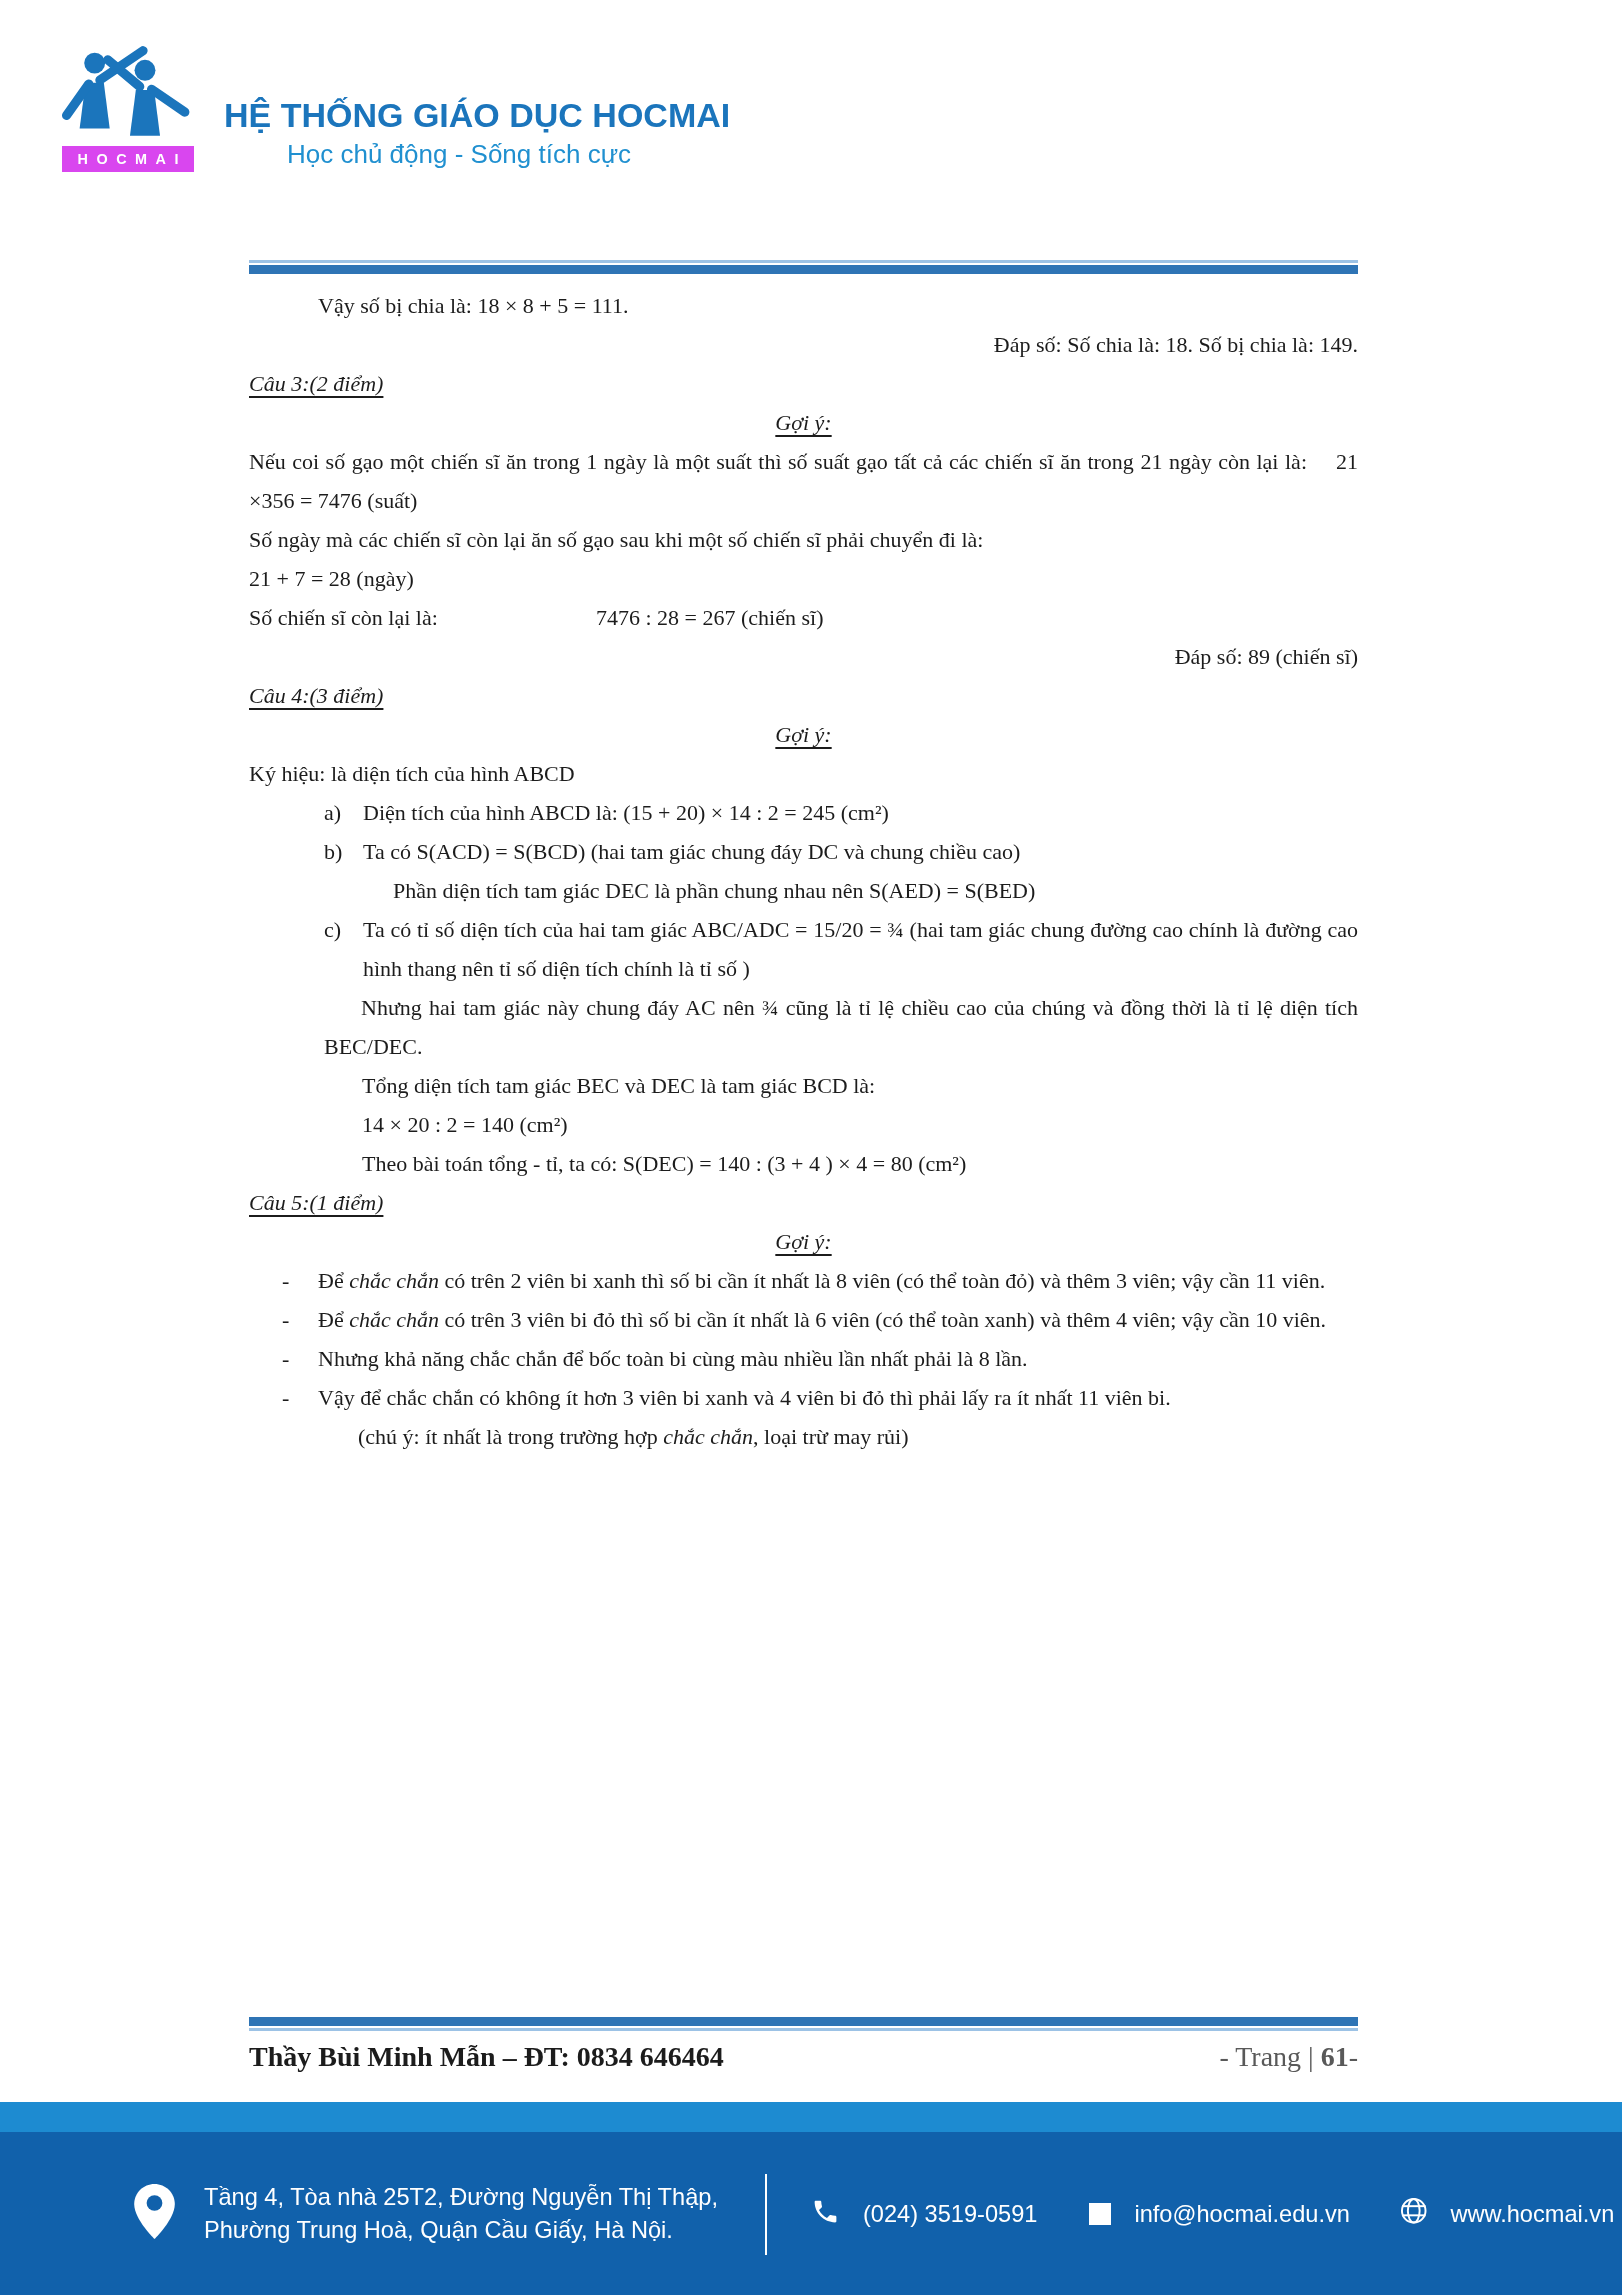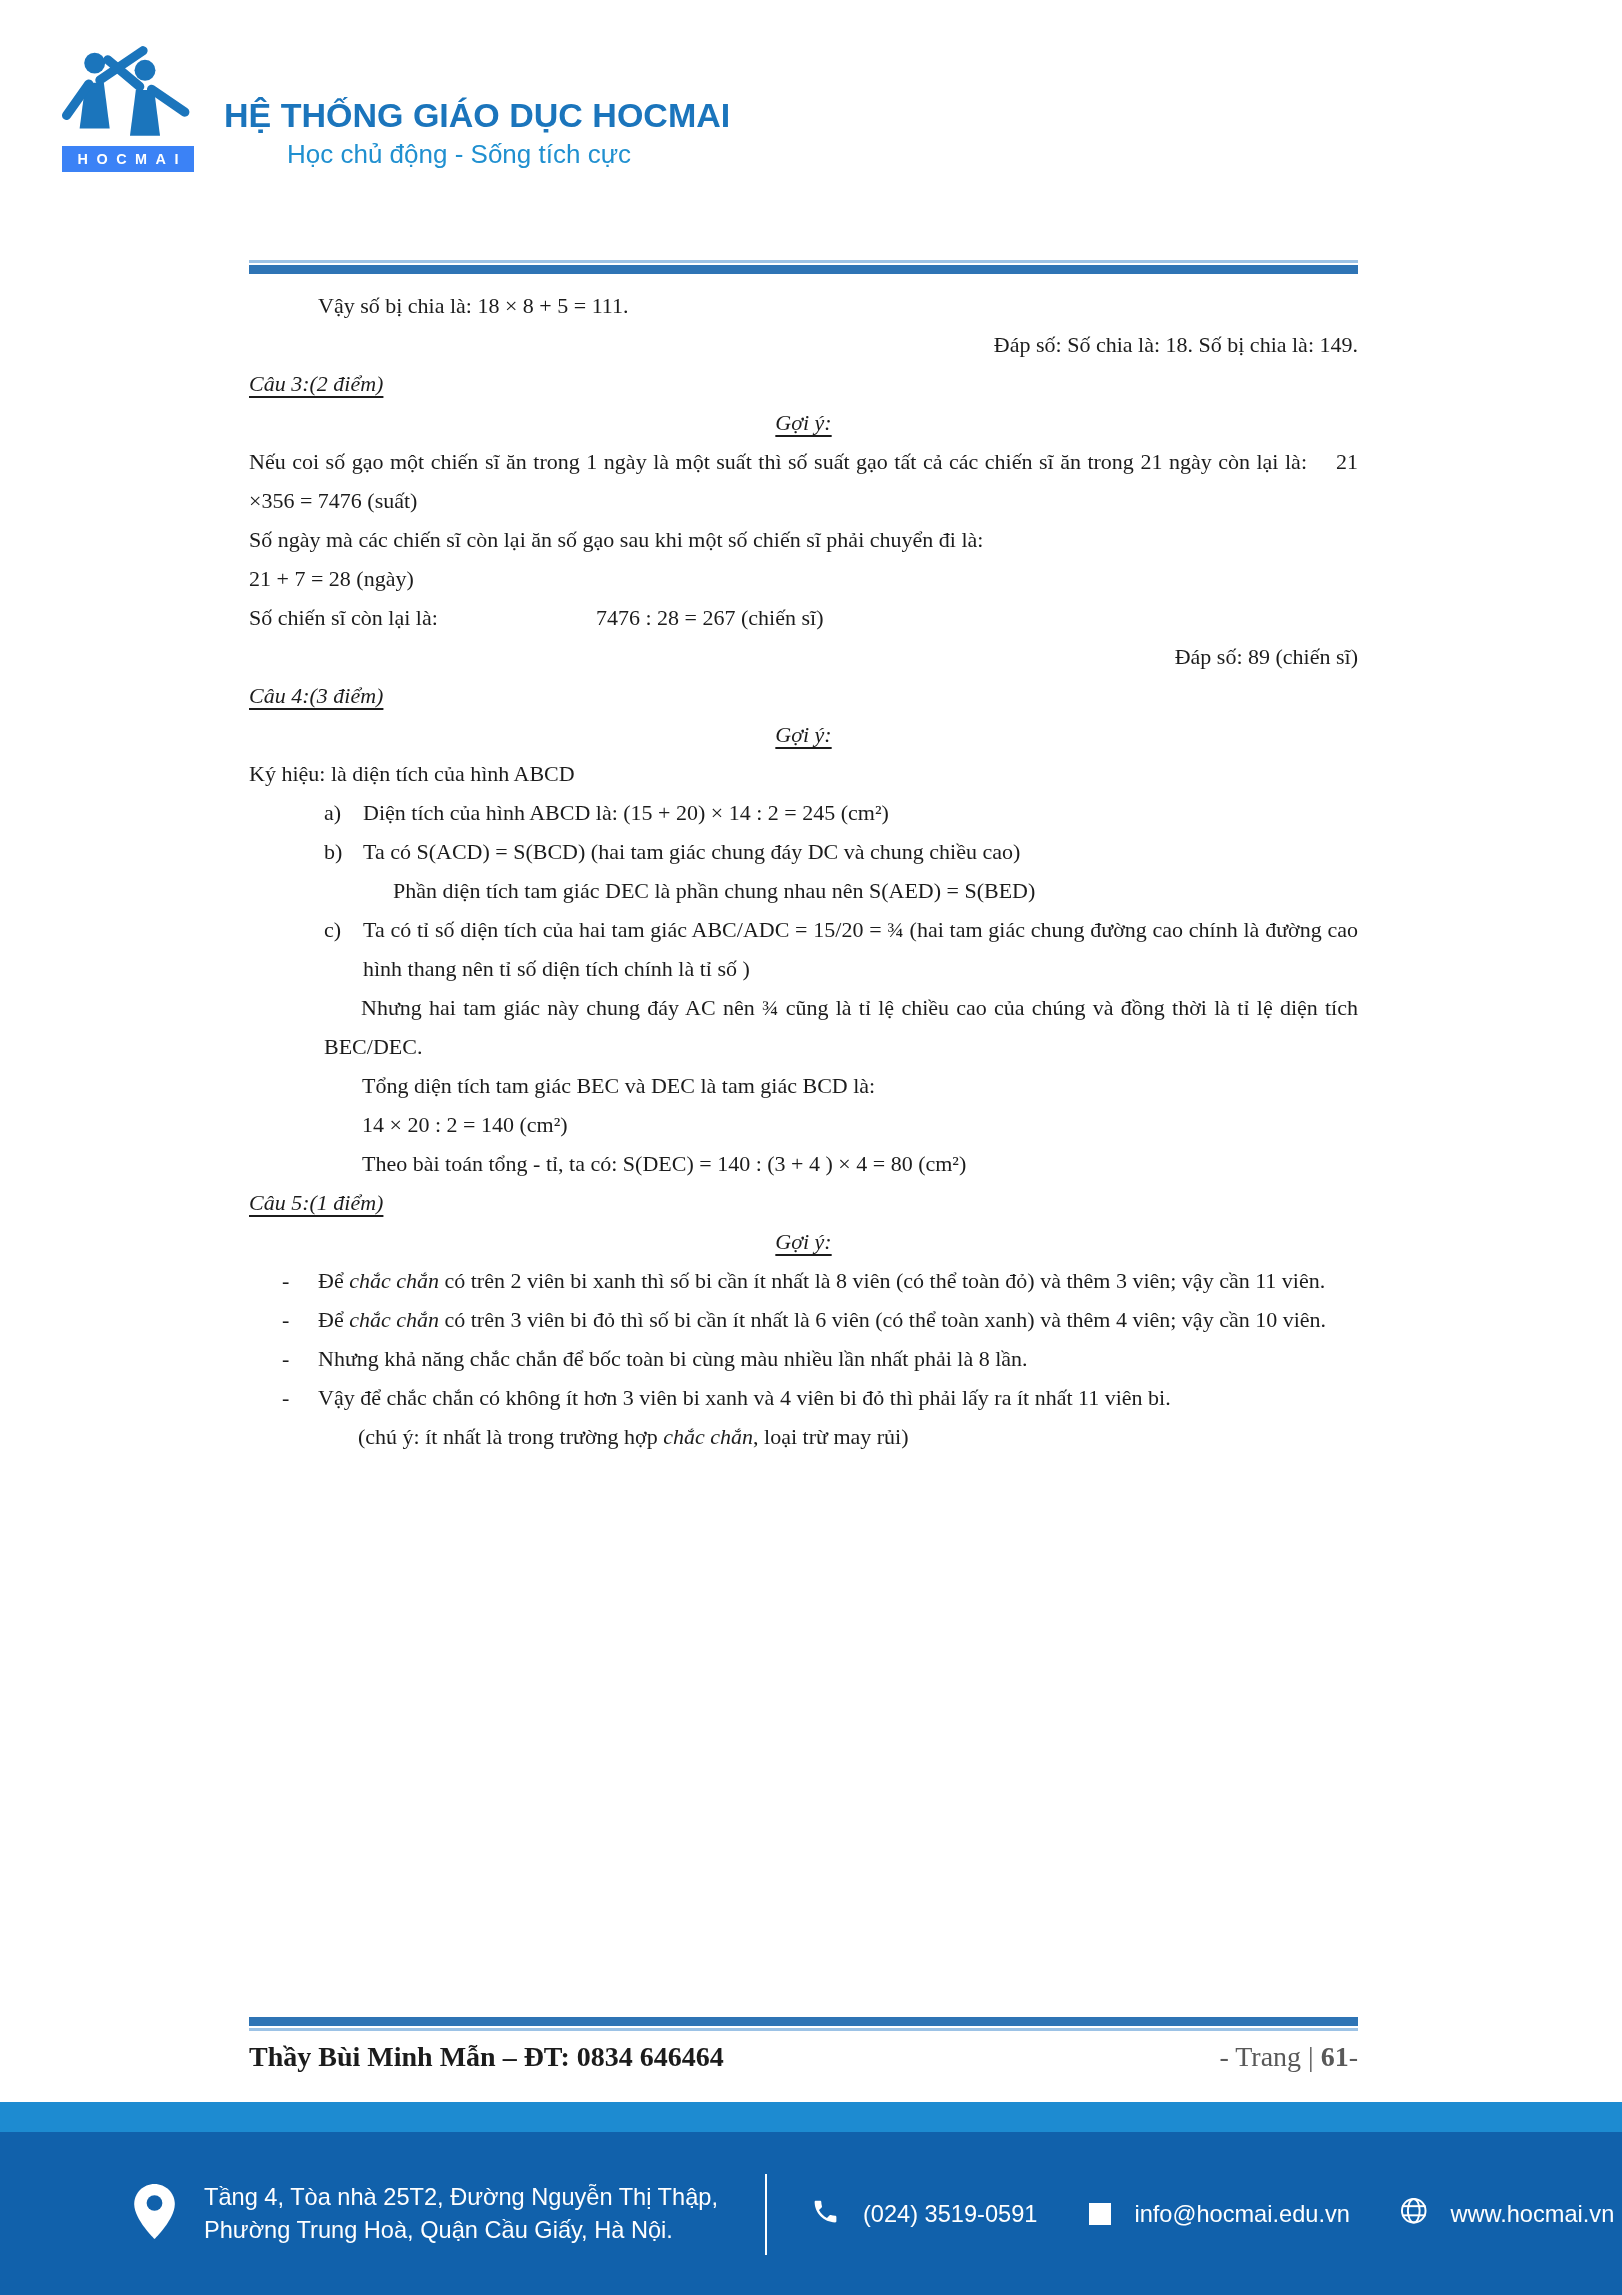--- a/index.html
+++ b/index.html
@@ -8,21 +8,21 @@
     width:1623px; height:2295px; position:relative;
     font-family:"Liberation Serif", serif;
     color:#1c1c1c;
   }
 
   
   .brand { position:absolute; left:62px; top:46px; width:137px; }
   .brand svg { display:block; }
   .logo-box {
     margin-top:6.5px; width:132px; height:26px;
-    background:#3b82f6; color:#ffffff;
+    background:#d946ef; color:#ffffff;
     font-family:"Liberation Sans", sans-serif;
     font-weight:bold; font-size:14.4px; letter-spacing:8.5px;
     display:flex; align-items:center; justify-content:center;
     padding-left:8.5px; 
   }
   .brand-titles { position:absolute; left:224px; top:96px; font-family:"Liberation Sans", sans-serif; }
   .brand-title { color:#1b75bc; font-weight:bold; font-size:34px; letter-spacing:0px; }
   .brand-subtitle { color:#2090d0; font-size:26px; margin-top:4px; margin-left:63px; }
 
   

